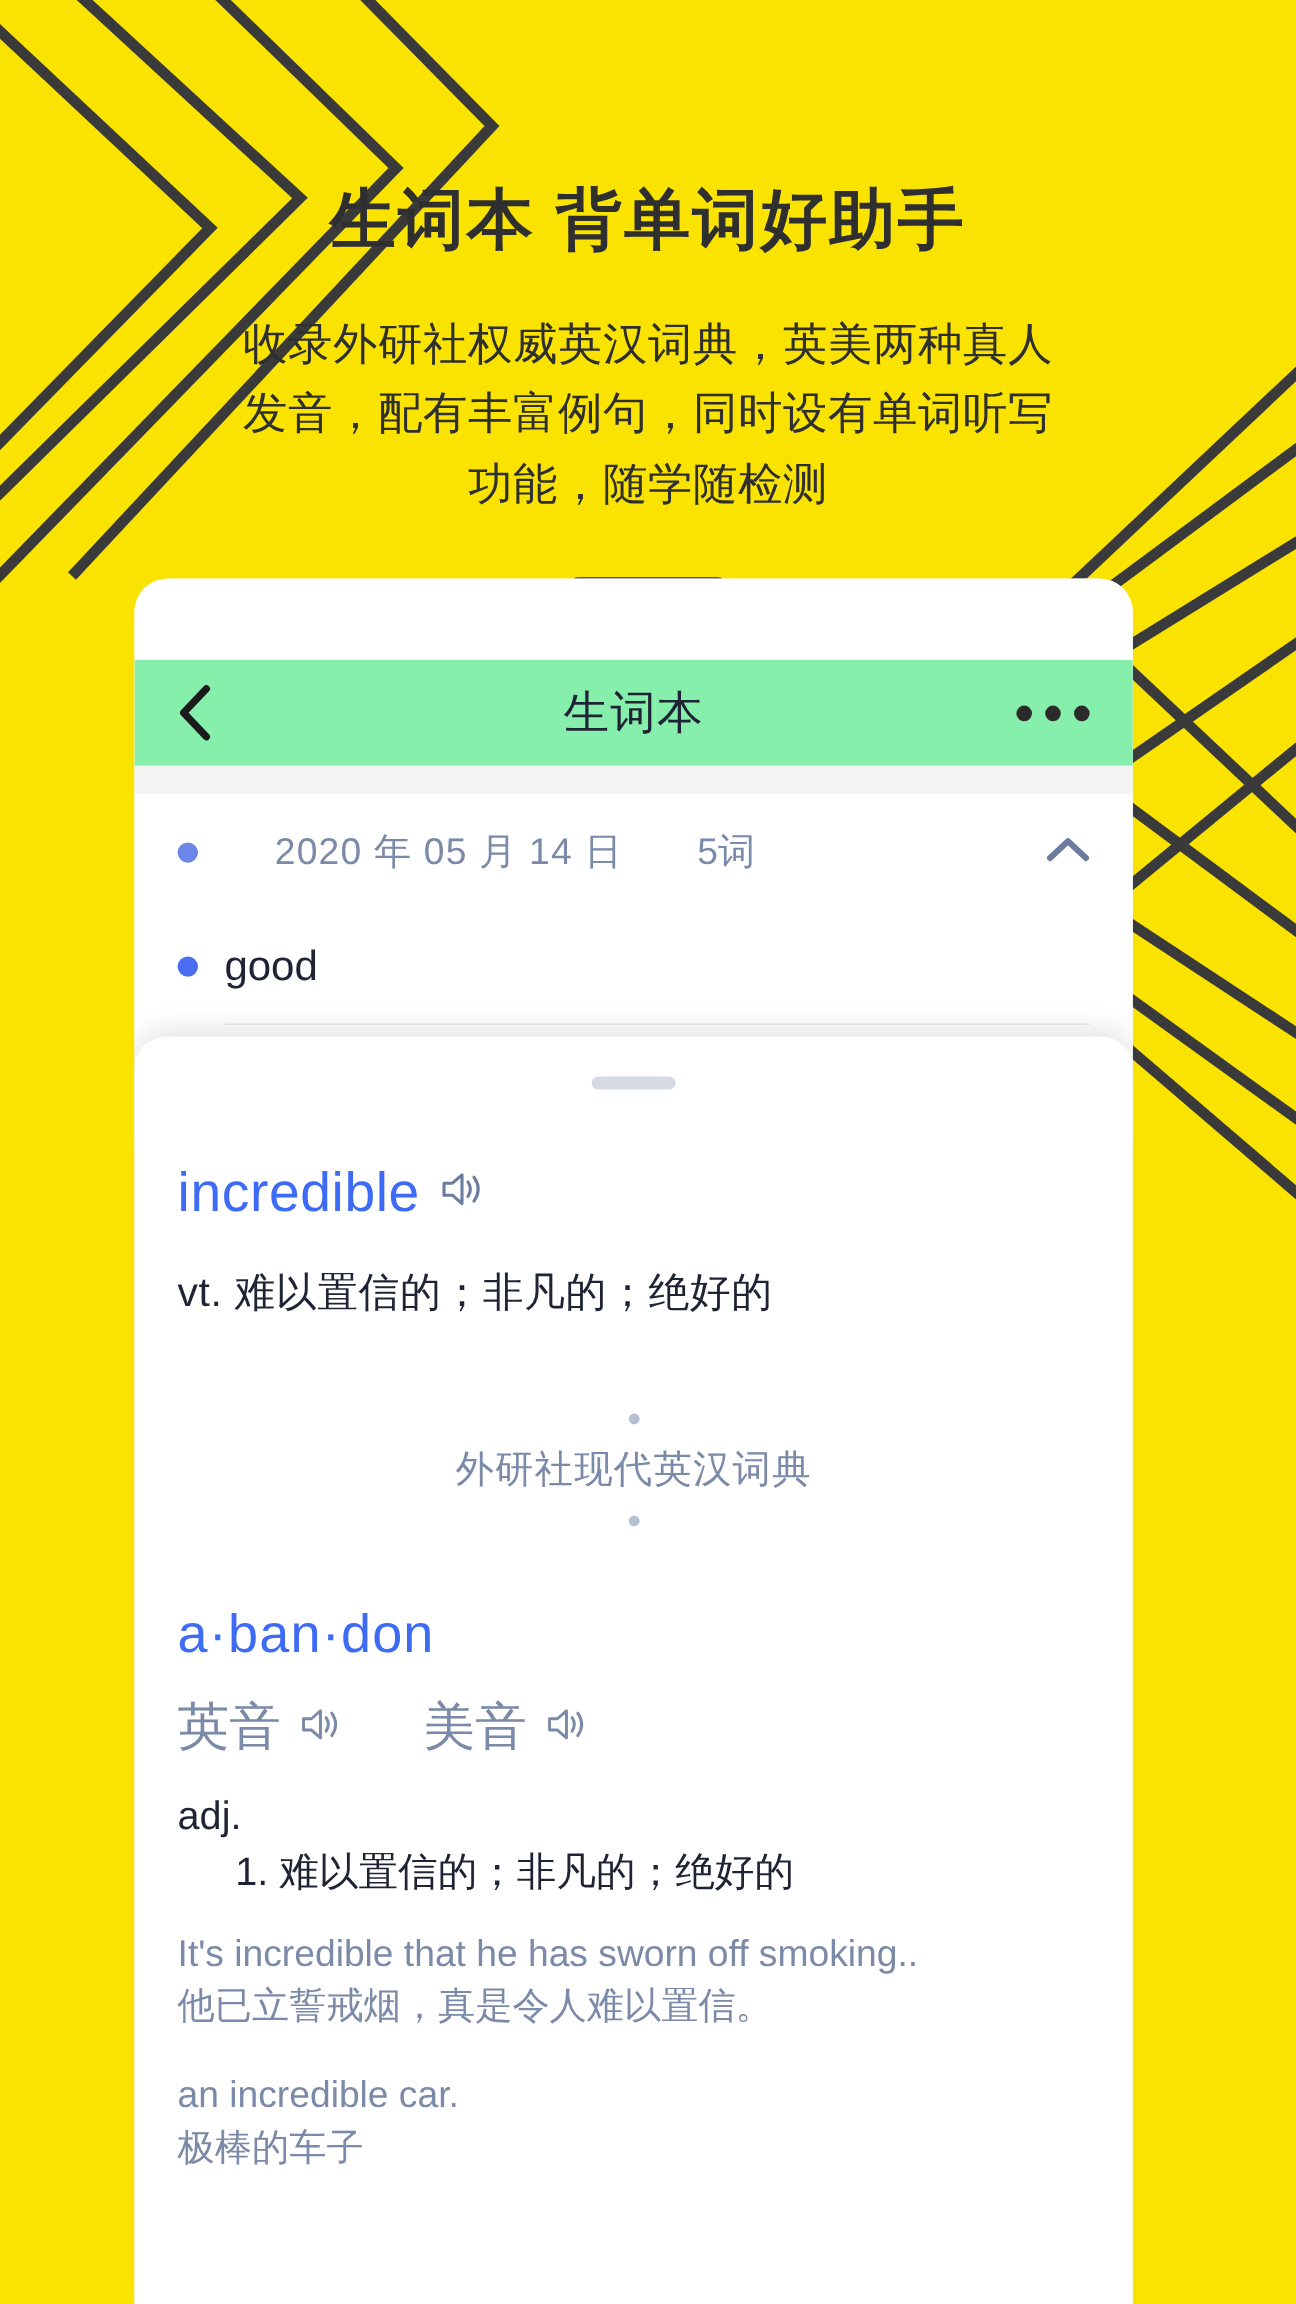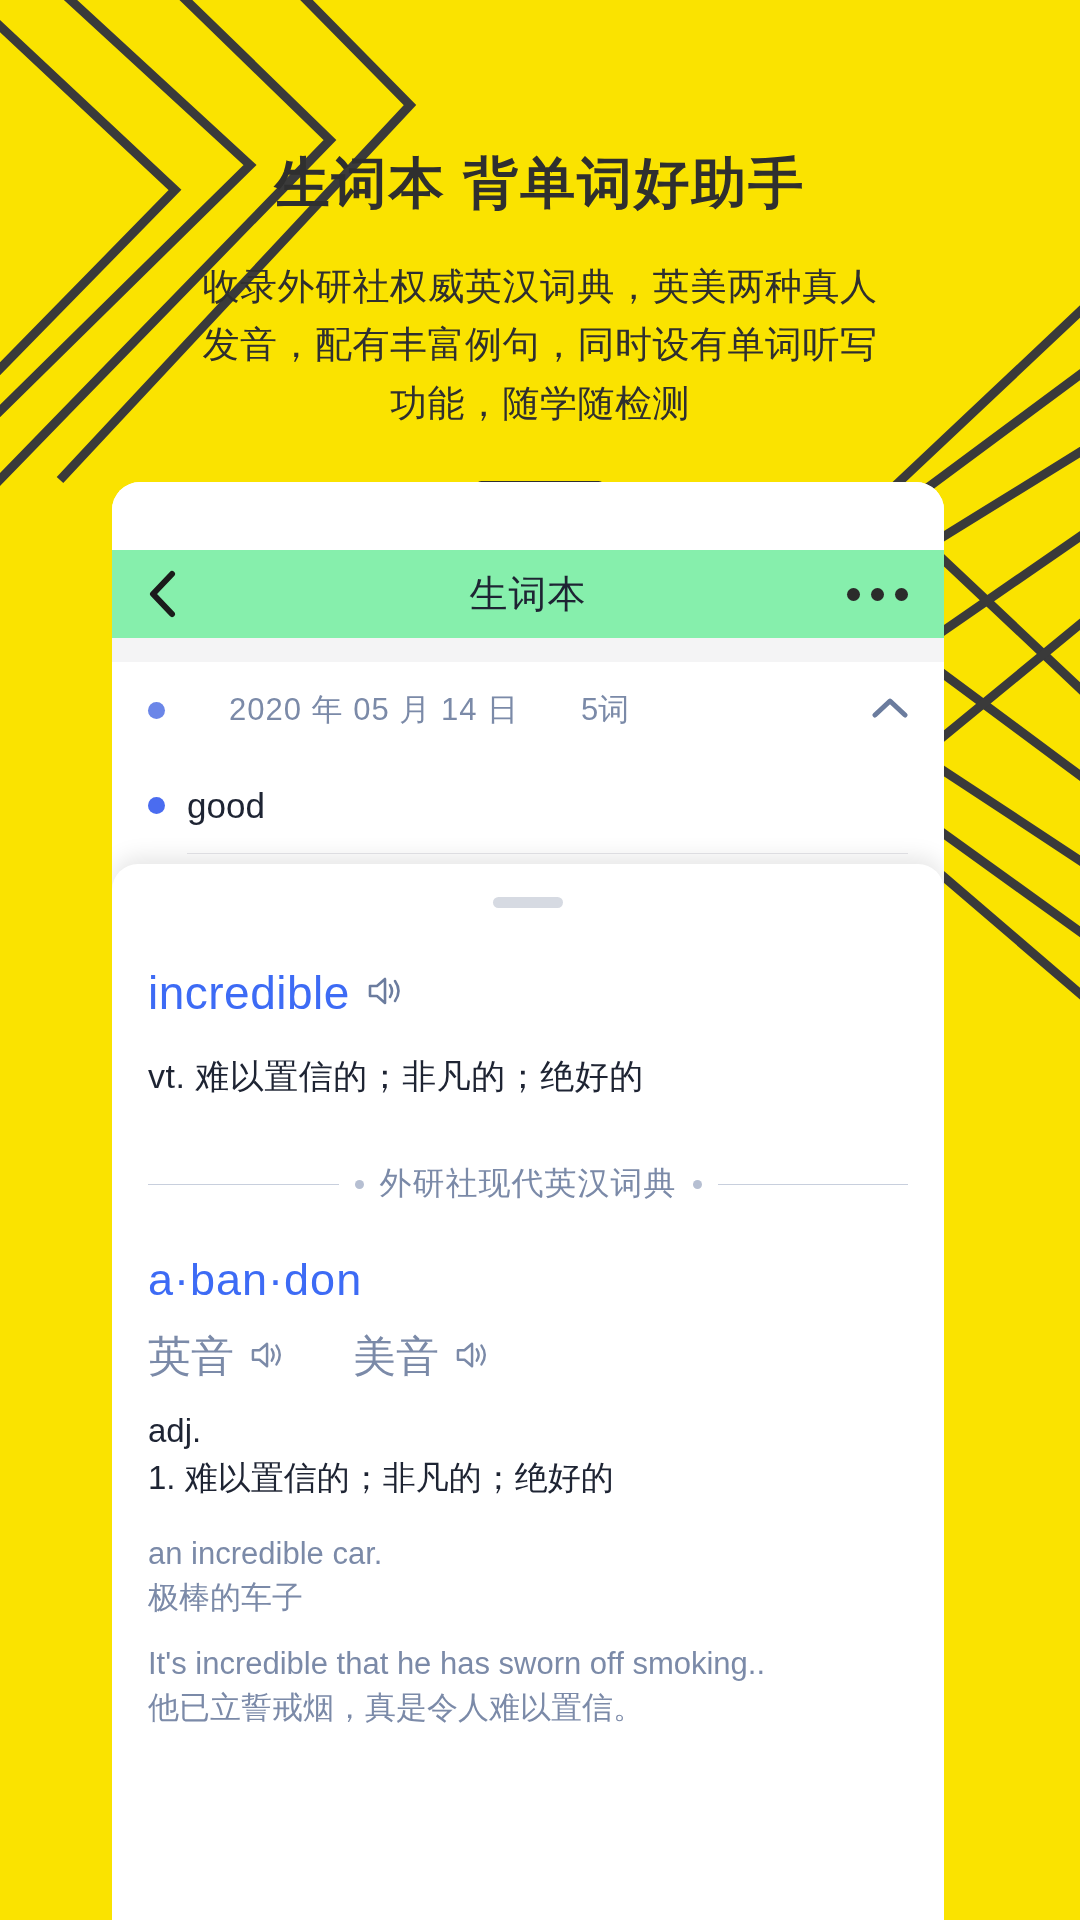--- a/index.html
+++ b/index.html
@@ -219,20 +219,21 @@
     color: #1e2433;
     letter-spacing: 0.5px;
   }
 
   
   .src-divider {
     margin-top: 62px;
     display: flex;
     align-items: center;
     gap: 16px;
+    flex-direction: column;
   }
   .src-line {
     flex: 1;
     height: 1px;
     background: #c8cfdd;
   }
   .src-node {
     width: 9px;
     height: 9px;
     border-radius: 50%;
@@ -271,20 +272,21 @@
   .pos {
     margin-top: 22px;
     font-size: 33px;
     color: #1e2433;
     line-height: 1.42;
   }
   .sense {
     font-size: 33px;
     color: #1e2433;
     line-height: 1.42;
+    margin-left: 48px;
   }
   .example-en {
     margin-top: 22px;
     font-size: 31px;
     color: #7b8aa8;
     line-height: 1.42;
     white-space: nowrap;
   }
   .example-zh {
     font-size: 31px;
@@ -411,24 +413,24 @@
             <path d="M24,11 Q28,17 24,23" fill="none" stroke="#7b8aa8" stroke-width="2.6" stroke-linecap="round"></path>
             <path d="M29,7 Q36,17 29,27" fill="none" stroke="#7b8aa8" stroke-width="2.6" stroke-linecap="round"></path>
           </svg>
         </span>
       </span>
     </div>
 
     <div class="pos">adj.</div>
     <div class="sense">1. 难以置信的；非凡的；绝好的</div>
 
+    <div class="example-block first">
+      <div class="example-en">It's incredible that he has sworn off smoking..</div>
+      <div class="example-zh">他已立誓戒烟，真是令人难以置信。</div>
+    </div>
+
     <div class="example-block">
       <div class="example-en">an incredible car.</div>
       <div class="example-zh">极棒的车子</div>
     </div>
 
-    <div class="example-block first">
-      <div class="example-en">It's incredible that he has sworn off smoking..</div>
-      <div class="example-zh">他已立誓戒烟，真是令人难以置信。</div>
-    </div>
-
   </div>
 </div>
 
 </body></html>

